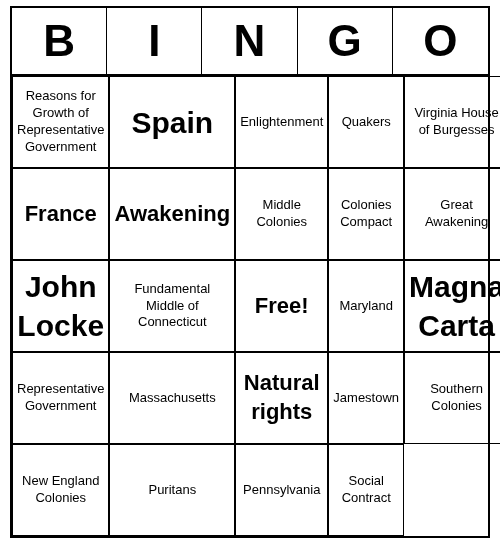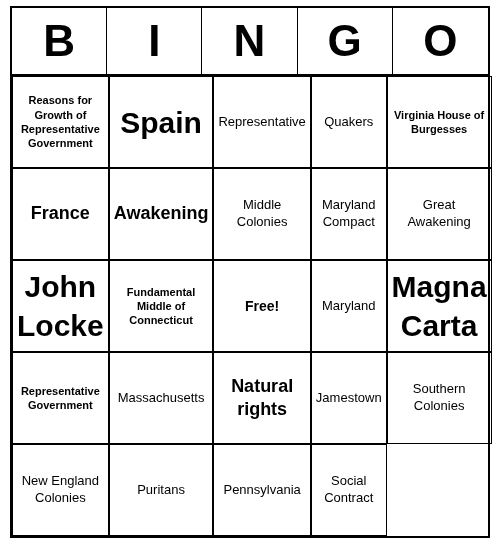--- a/index.html
+++ b/index.html
@@ -38,57 +38,56 @@
       border: 1px solid #000;
       display: flex;
       align-items: center;
       justify-content: center;
       text-align: center;
       padding: 4px;
       font-size: 13px;
       line-height: 1.3;
     }
     .bingo-cell.large-text {
-      font-size: 18px;
+      font-size: 22px;
       font-weight: bold;
     }
     .bingo-cell.xlarge-text {
       font-size: 30px;
       font-weight: bold;
     }
     .bingo-cell.free {
-      font-size: 14px;
+      font-size: 22px;
       font-weight: bold;
     }
     .bingo-cell.small-text {
-      font-size: 11px;
-      font-weight: bold;
+      font-size: 13px;
     }
   </style>
 </head>
 <body>
 
 <div class="bingo-card">
   <div class="bingo-header">
   <div class="bingo-letter">B</div>
       <div class="bingo-letter">I</div>
       <div class="bingo-letter">N</div>
       <div class="bingo-letter">G</div>
       <div class="bingo-letter">O</div>
     </div>
   <div class="bingo-grid">
   <div class="bingo-cell small-text">Reasons for Growth of Representative Government</div>
       <div class="bingo-cell xlarge-text">Spain</div>
-      <div class="bingo-cell">Representative</div>
+      <div class="bingo-cell">Enlightenment</div>
       <div class="bingo-cell">Quakers</div>
       <div class="bingo-cell small-text">Virginia House of Burgesses</div>
       <div class="bingo-cell large-text">France</div>
       <div class="bingo-cell large-text">Awakening</div>
       <div class="bingo-cell">Middle Colonies</div>
-      <div class="bingo-cell">Maryland Compact</div>
+      <div class="bingo-cell">Colonies Compact</div>
       <div class="bingo-cell">Great Awakening</div>
       <div class="bingo-cell xlarge-text">John Locke</div>
       <div class="bingo-cell small-text">Fundamental Middle of Connecticut</div>
       <div class="bingo-cell free">Free!</div>
       <div class="bingo-cell">Maryland</div>
       <div class="bingo-cell xlarge-text">Magna Carta</div>
       <div class="bingo-cell small-text">Representative Government</div>
       <div class="bingo-cell">Massachusetts</div>
       <div class="bingo-cell large-text">Natural rights</div>
       <div class="bingo-cell">Jamestown</div>

